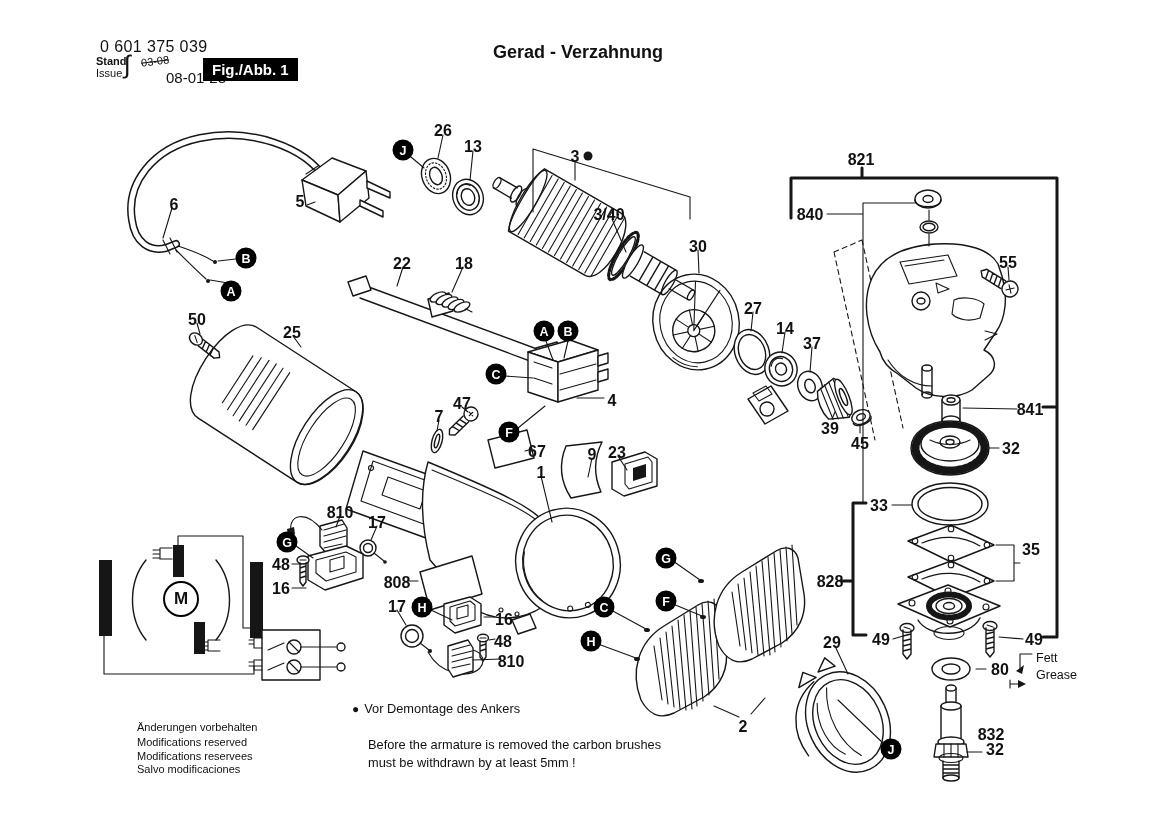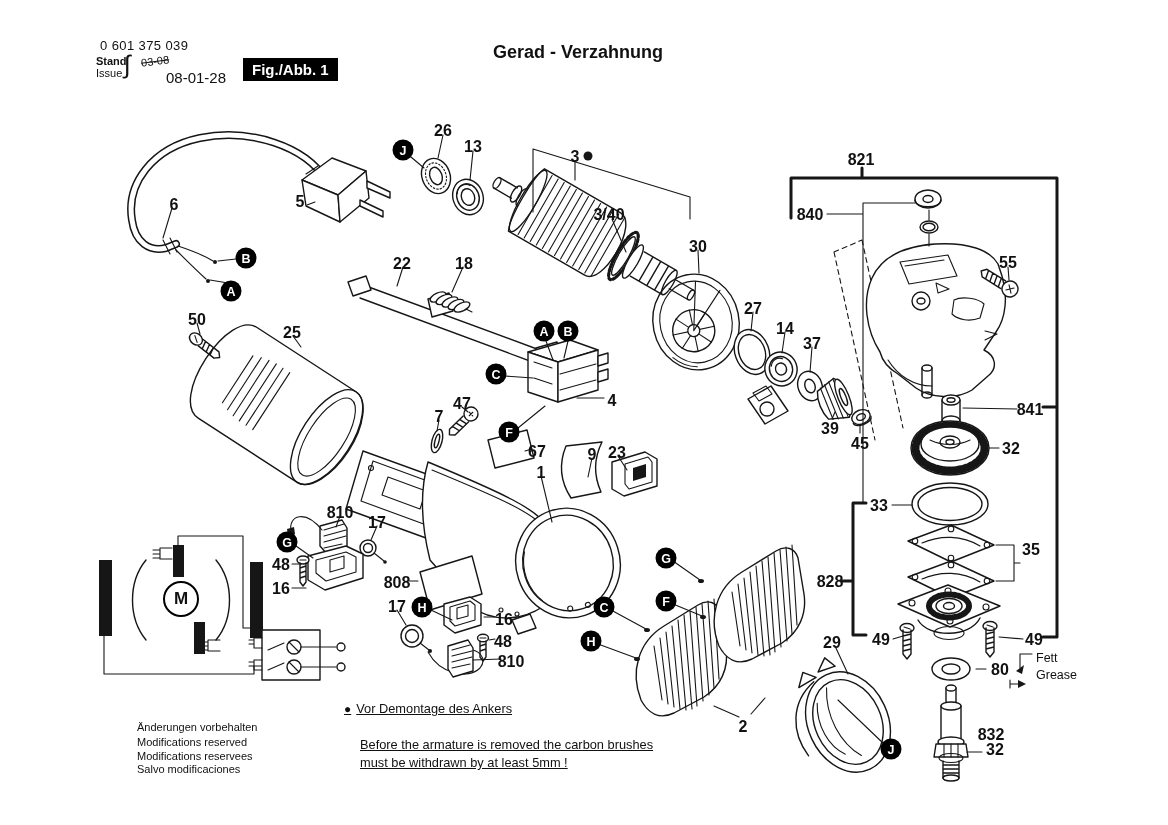--- a/index.html
+++ b/index.html
@@ -12,34 +12,34 @@
   svg .tn{stroke-width:1.1;}
   svg .tk{stroke-width:3;}
   svg .dsh{stroke-dasharray:5,4;stroke-width:1.1;}
   .co{position:absolute;font-weight:700;font-size:16px;transform:translateX(-50%);white-space:nowrap;}
   .lt{position:absolute;width:21px;height:21px;border-radius:50%;background:#000;color:#fff;
       font-weight:700;font-size:12.5px;display:flex;align-items:center;justify-content:center;
       transform:translate(-50%,-50%);}
   .msym{position:absolute;left:181px;top:599px;width:32px;height:32px;border:2.5px solid #000;
       border-radius:50%;background:#fff;font-weight:700;font-size:17px;display:flex;
       align-items:center;justify-content:center;transform:translate(-50%,-50%);}
-  #partnum{position:absolute;left:100px;top:38px;font-size:13px;letter-spacing:.4px;}
+  #partnum{position:absolute;left:100px;top:38px;font-size:16px;letter-spacing:.4px;}
   #standlbl{position:absolute;left:96px;top:55px;font-size:11px;font-weight:bold;}
   #issuelbl{position:absolute;left:96px;top:67px;font-size:11px;}
   #brace{position:absolute;left:124px;top:50px;font-size:25px;font-style:italic;}
   #olddate{position:absolute;left:141px;top:55px;font-size:11px;text-decoration:line-through;
       transform:rotate(-7deg);display:inline-block;}
   #newdate{position:absolute;left:143px;top:69px;font-size:15px;padding-left:23px;}
   #figbox{position:absolute;left:203px;top:58px;background:#000;color:#fff;font-weight:700;
-      font-size:15px;padding:3px 9px;margin-left:40px;}
+      font-size:15px;padding:3px 9px;}
   #title{position:absolute;left:578px;top:42px;transform:translateX(-50%);font-weight:700;font-size:18px;}
   #footer{position:absolute;left:137px;top:721px;font-size:11px;line-height:13.8px;}
   #footer p{margin:0;}
   #footer p:first-child{margin-bottom:1px;}
-  #note{position:absolute;left:344px;top:702px;font-size:12.8px;text-decoration:underline;}
+  #note{position:absolute;left:352px;top:702px;font-size:12.8px;}
   #note .nrow{margin:0 0 4px 16px;line-height:14px;}
   #note .first{margin-left:0;}
   #note .gap{margin-top:22px;}
   #note .blt{font-size:12px;margin-right:5px;}
   #grease{position:absolute;left:1036px;top:650px;font-size:12.5px;line-height:17px;}
   #grease p{margin:0;}
 </style>
 </head>
 <body>
 

